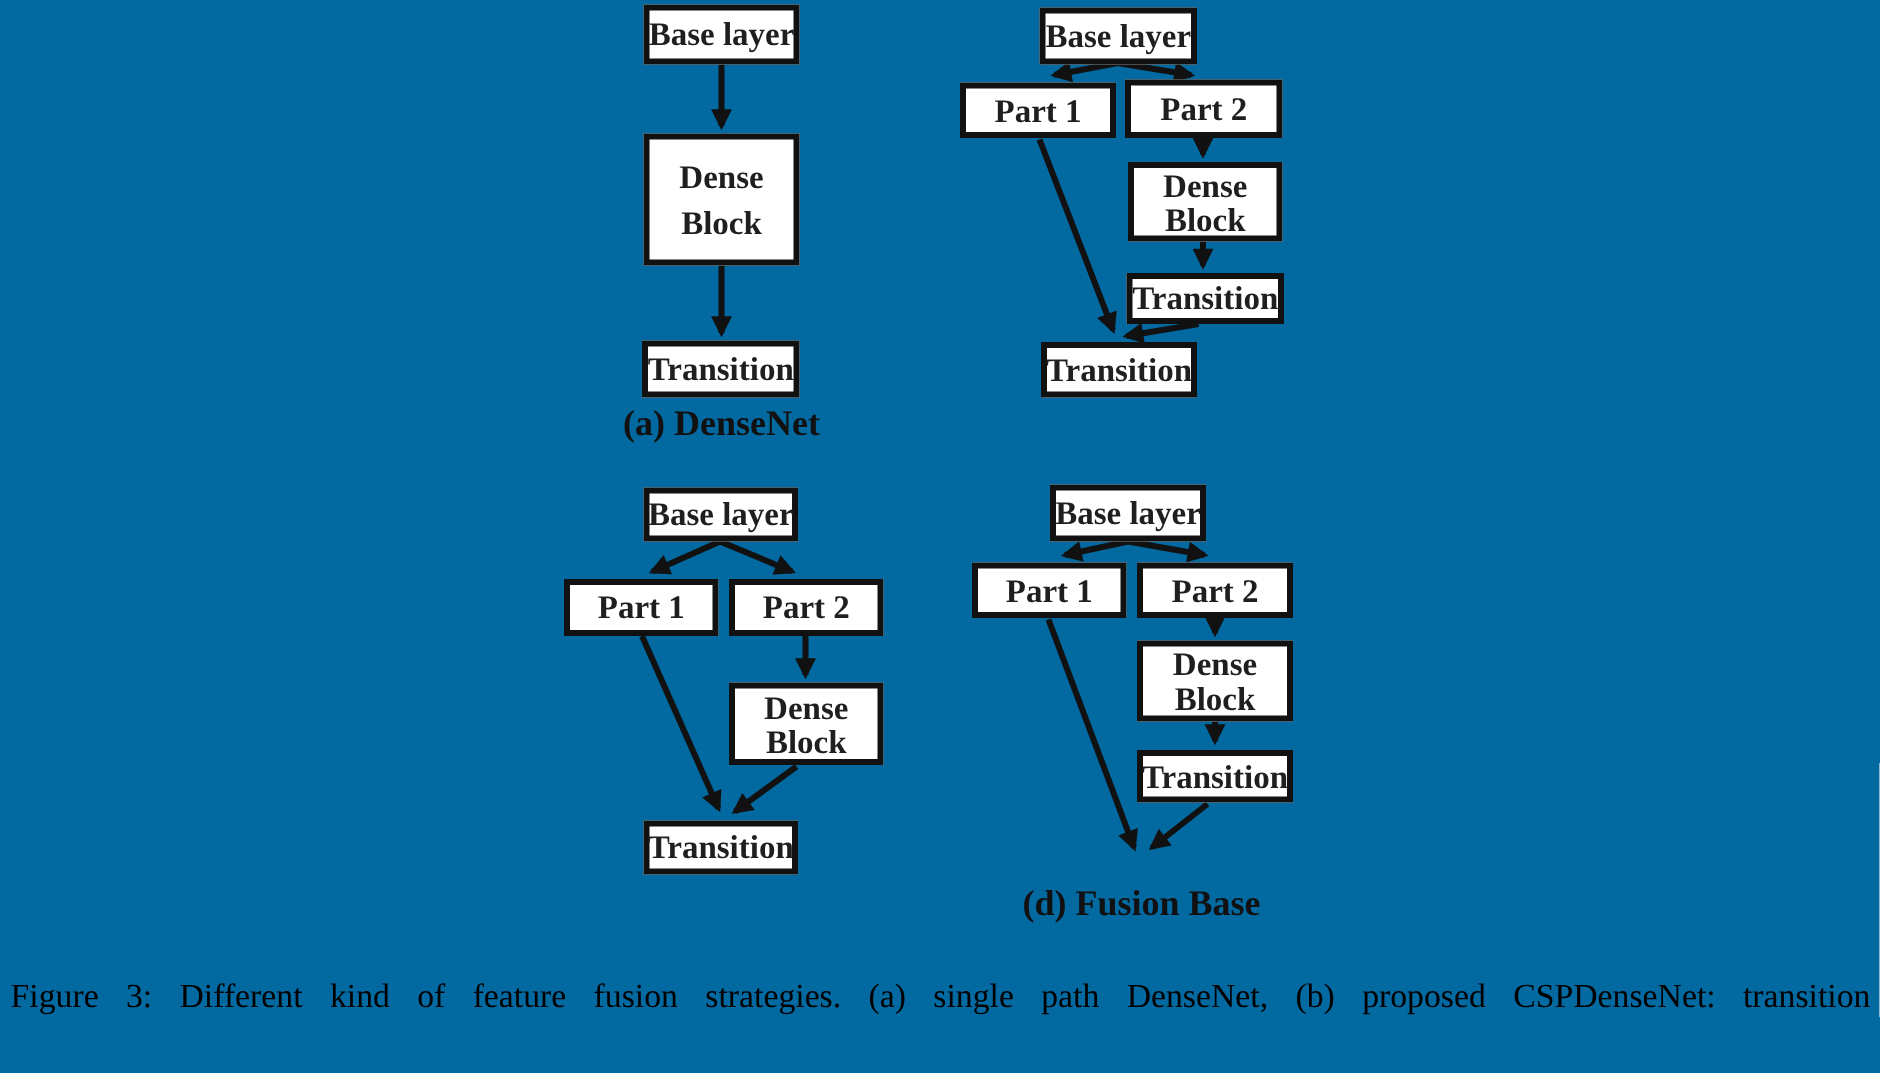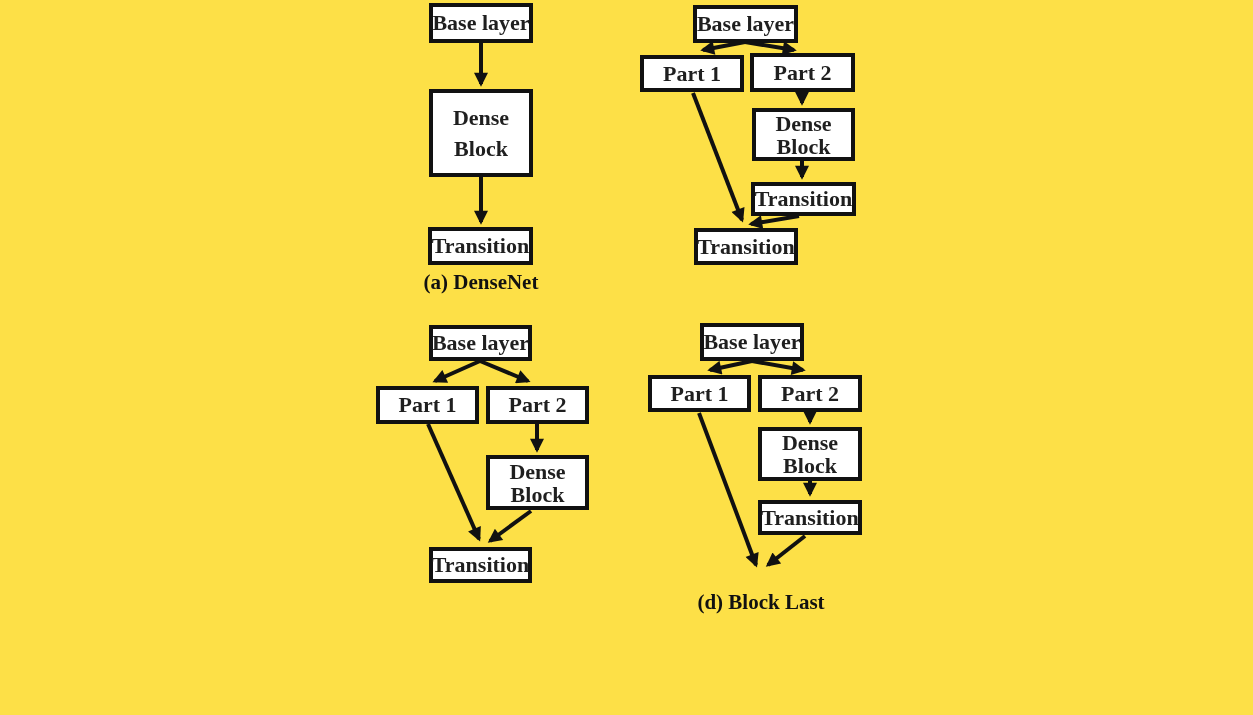--- a/index.html
+++ b/index.html
@@ -1,20 +1,20 @@
 <!DOCTYPE html>
 <html><head>
 <meta charset="utf-8">
 <style>
   html, body { margin: 0; padding: 0; background: #ffffff; }
   .stage {
     position: relative;
     width: 1253px;
     height: 715px;
-    background: #fde047;
+    background: #0369a1;
     font-family: "Liberation Serif", serif;
     overflow: hidden;
   }
   svg.arrow-layer {
     position: absolute;
     left: 0; top: 0;
     width: 1253px; height: 715px;
   }
   svg.arrow-layer line { stroke: #111111; stroke-width: 4; }
   .node {
@@ -33,21 +33,21 @@
     line-height: 26px;
     z-index: 2;
   }
   .node.multiline { white-space: normal; line-height: 23px; }
   .node.multiline.tall { line-height: 31px; }
   .panel-label {
     position: absolute;
     width: 220px;
     text-align: center;
     font-weight: bold;
-    font-size: 21px;
+    font-size: 24px;
     color: #111111;
     z-index: 2;
     font-family: Liberation Serif, serif;
   }
   .caption {
     position: absolute;
     left: 7px;
     top: 650px;
     width: 1240px;
     font-size: 22.5px;
@@ -109,18 +109,19 @@
   <div class="node" style="left:376px;top:386px;width:103px;height:38px;">Part 1</div>
   <div class="node" style="left:486px;top:386px;width:103px;height:38px;">Part 2</div>
   <div class="node multiline" style="left:486px;top:455px;width:103px;height:55px;">Dense Block</div>
   <div class="node" style="left:429px;top:547px;width:103px;height:36px;">Transition</div>
 
   <div class="node" style="left:700px;top:323px;width:104px;height:38px;">Base layer</div>
   <div class="node" style="left:648px;top:375px;width:103px;height:37px;">Part 1</div>
   <div class="node" style="left:758px;top:375px;width:104px;height:37px;">Part 2</div>
   <div class="node multiline" style="left:758px;top:427px;width:104px;height:54px;">Dense Block</div>
   <div class="node" style="left:758px;top:500px;width:104px;height:35px;">Transition</div>
-  <div class="panel-label" style="left:651px;top:590px;">(d) Block Last</div>
+  <div class="panel-label" style="left:651px;top:590px;">(d) Fusion Base</div>
 
   <div class="caption">
+    <div class="cap-line1">Figure 3: Different kind of feature fusion strategies. (a) single path DenseNet, (b) proposed CSPDenseNet: transition</div>
   </div>
 
 </div>
 
 </body></html>

